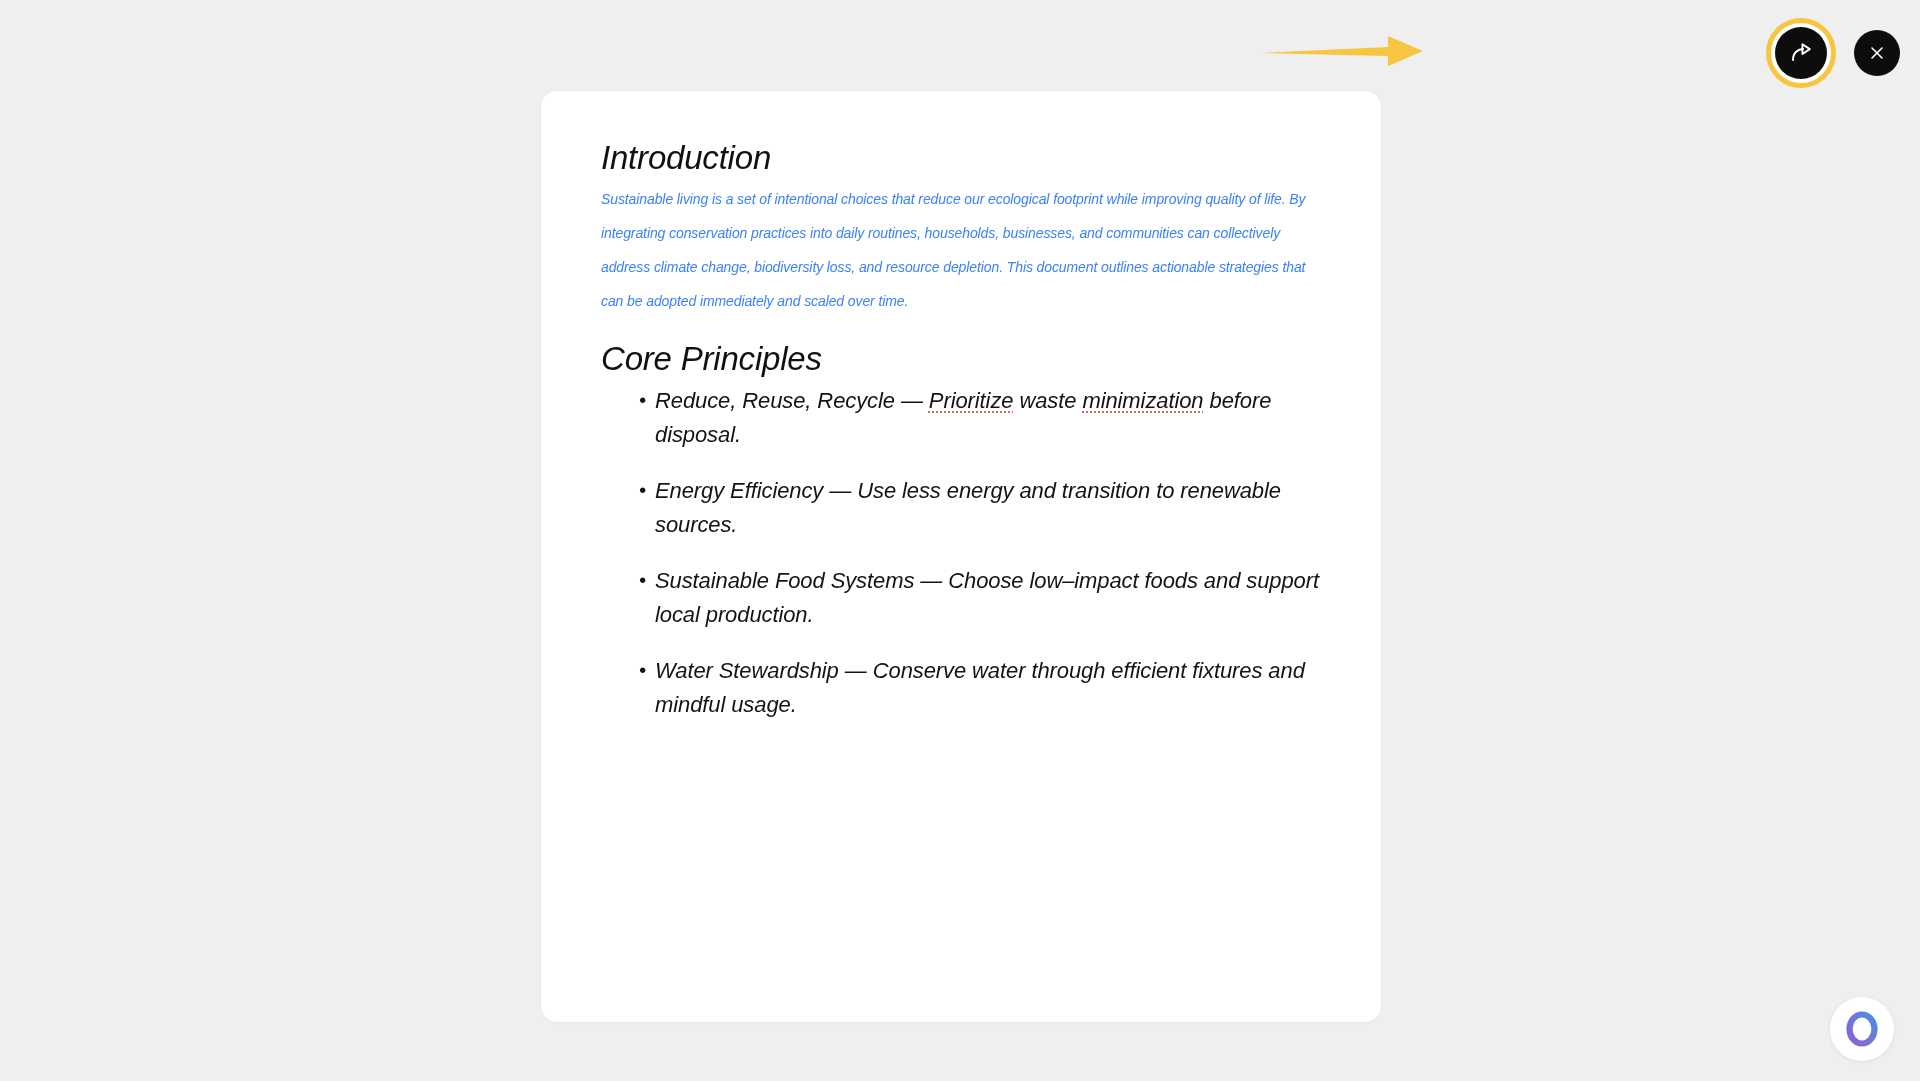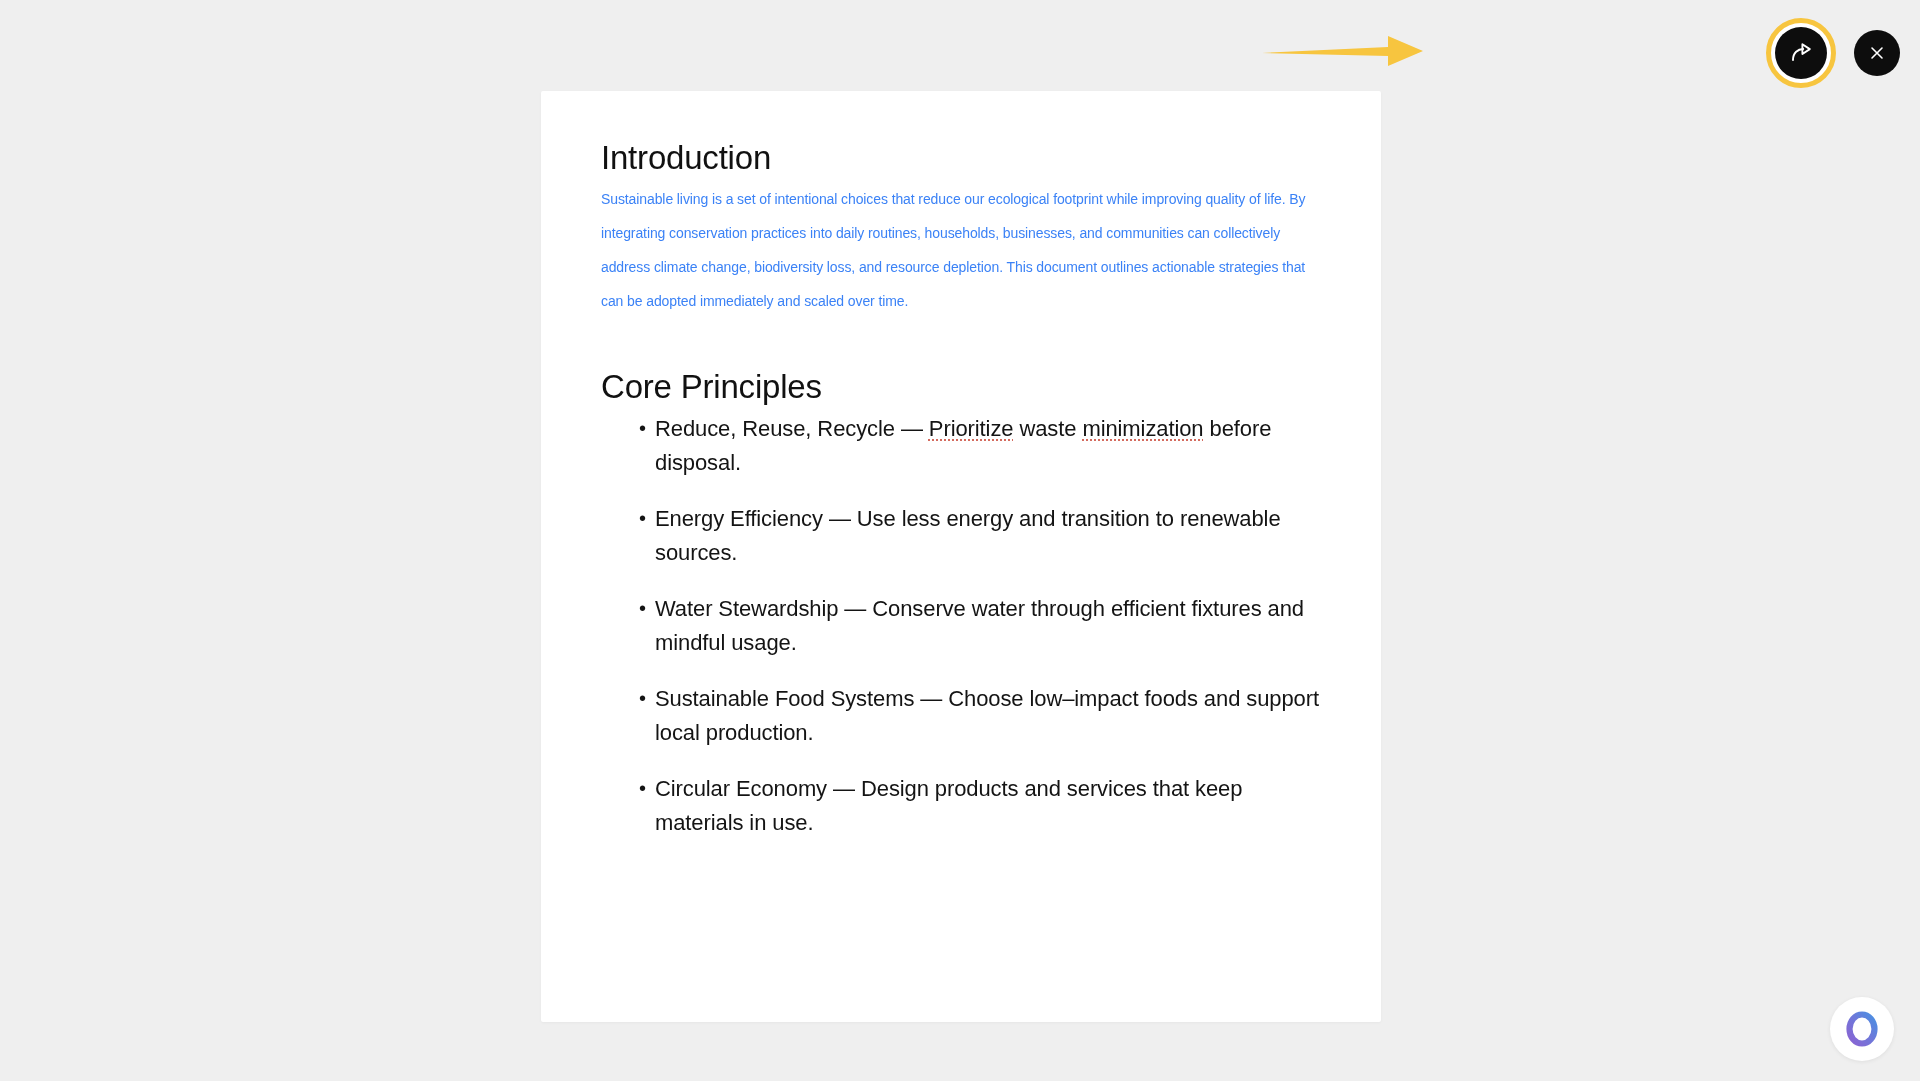--- a/index.html
+++ b/index.html
@@ -77,40 +77,41 @@
   .circle-btn svg { display: block; }
 
   
   .doc-card {
     position: absolute;
     left: 541px;
     top: 91px;
     width: 840px;
     height: 931px;
     background: #ffffff;
-    border-radius: 2px;
+    border-radius: 16px;
     overflow: hidden;
     box-shadow: 0 1px 3px rgba(0,0,0,0.04);
+    font-style: italic;
   }
 
   .doc-inner {
     padding: 46px 60px 0 60px;
   }
 
   .doc-h1 {
     font-size: 33px;
     font-weight: 400;
     letter-spacing: -0.2px;
     color: #111111;
     line-height: 1.25;
     margin-bottom: 4px;
   }
 
   .doc-h1.second {
-    margin-top: 48px;
+    margin-top: 20px;
   }
 
   .doc-p {
     font-size: 14px;
     line-height: 34px;
     color: #3b82f6;
     letter-spacing: -0.1px;
   }
 
   .doc-list {
@@ -199,30 +200,27 @@
 
       <li>
         <span>Reduce, Reuse, Recycle</span><span> — </span><span class="spellerr">Prioritize</span><span> waste </span><span class="spellerr">minimization</span><span> before disposal.</span>
       </li>
 
       <li>
         <span>Energy Efficiency</span><span> — </span><span>Use less energy and transition to renewable sources.</span>
       </li>
 
       <li>
+        <span>Sustainable Food Systems</span><span> — </span><span>Choose low–impact foods and support local production.</span>
+      </li>
+
+      <li>
         <span>Water Stewardship</span><span> — </span><span>Conserve water through efficient fixtures and mindful usage.</span>
       </li>
 
-      <li>
-        <span>Sustainable Food Systems</span><span> — </span><span>Choose low–impact foods and support local production.</span>
-      </li>
-
-      <li>
-        <span>Circular Economy</span><span> — </span><span>Design products and services that keep materials in use.</span>
-      </li>
 
 
     </ul>
   </div>
 </div>
 
 <div class="brand-badge">
   <svg width="36" height="36" viewBox="0 0 36 36" xmlns="http://www.w3.org/2000/svg">
     <defs>
       <linearGradient id="oGrad" x1="0" y1="1" x2="1" y2="0">

